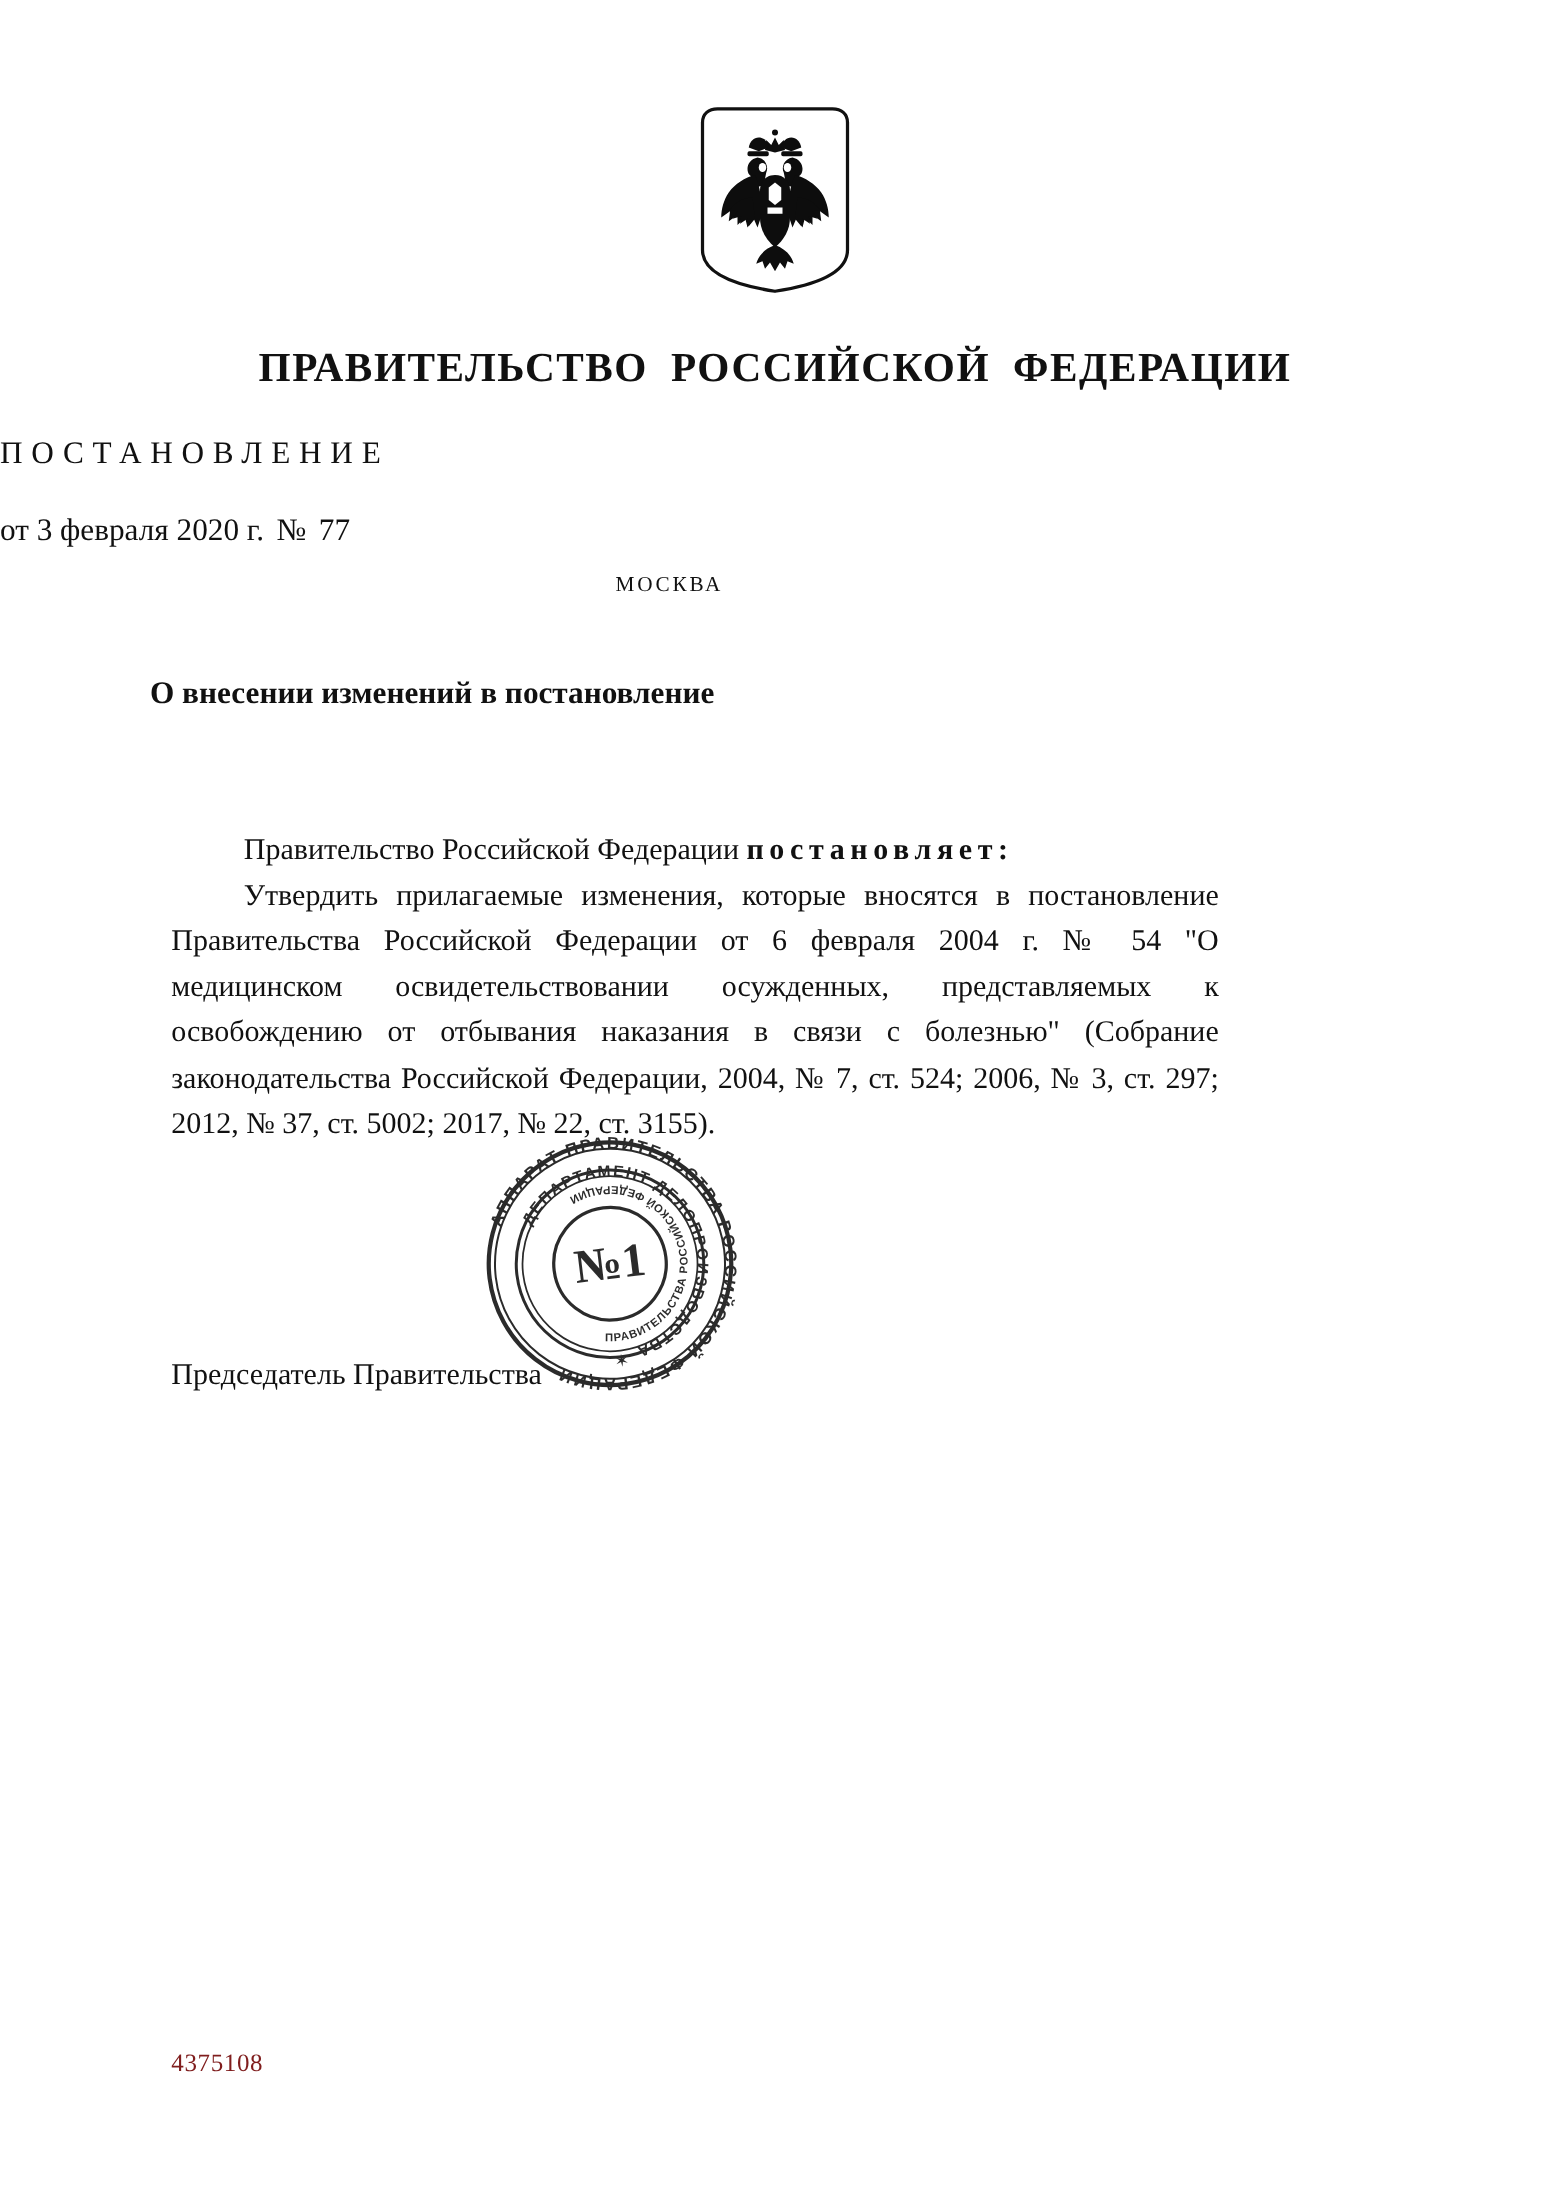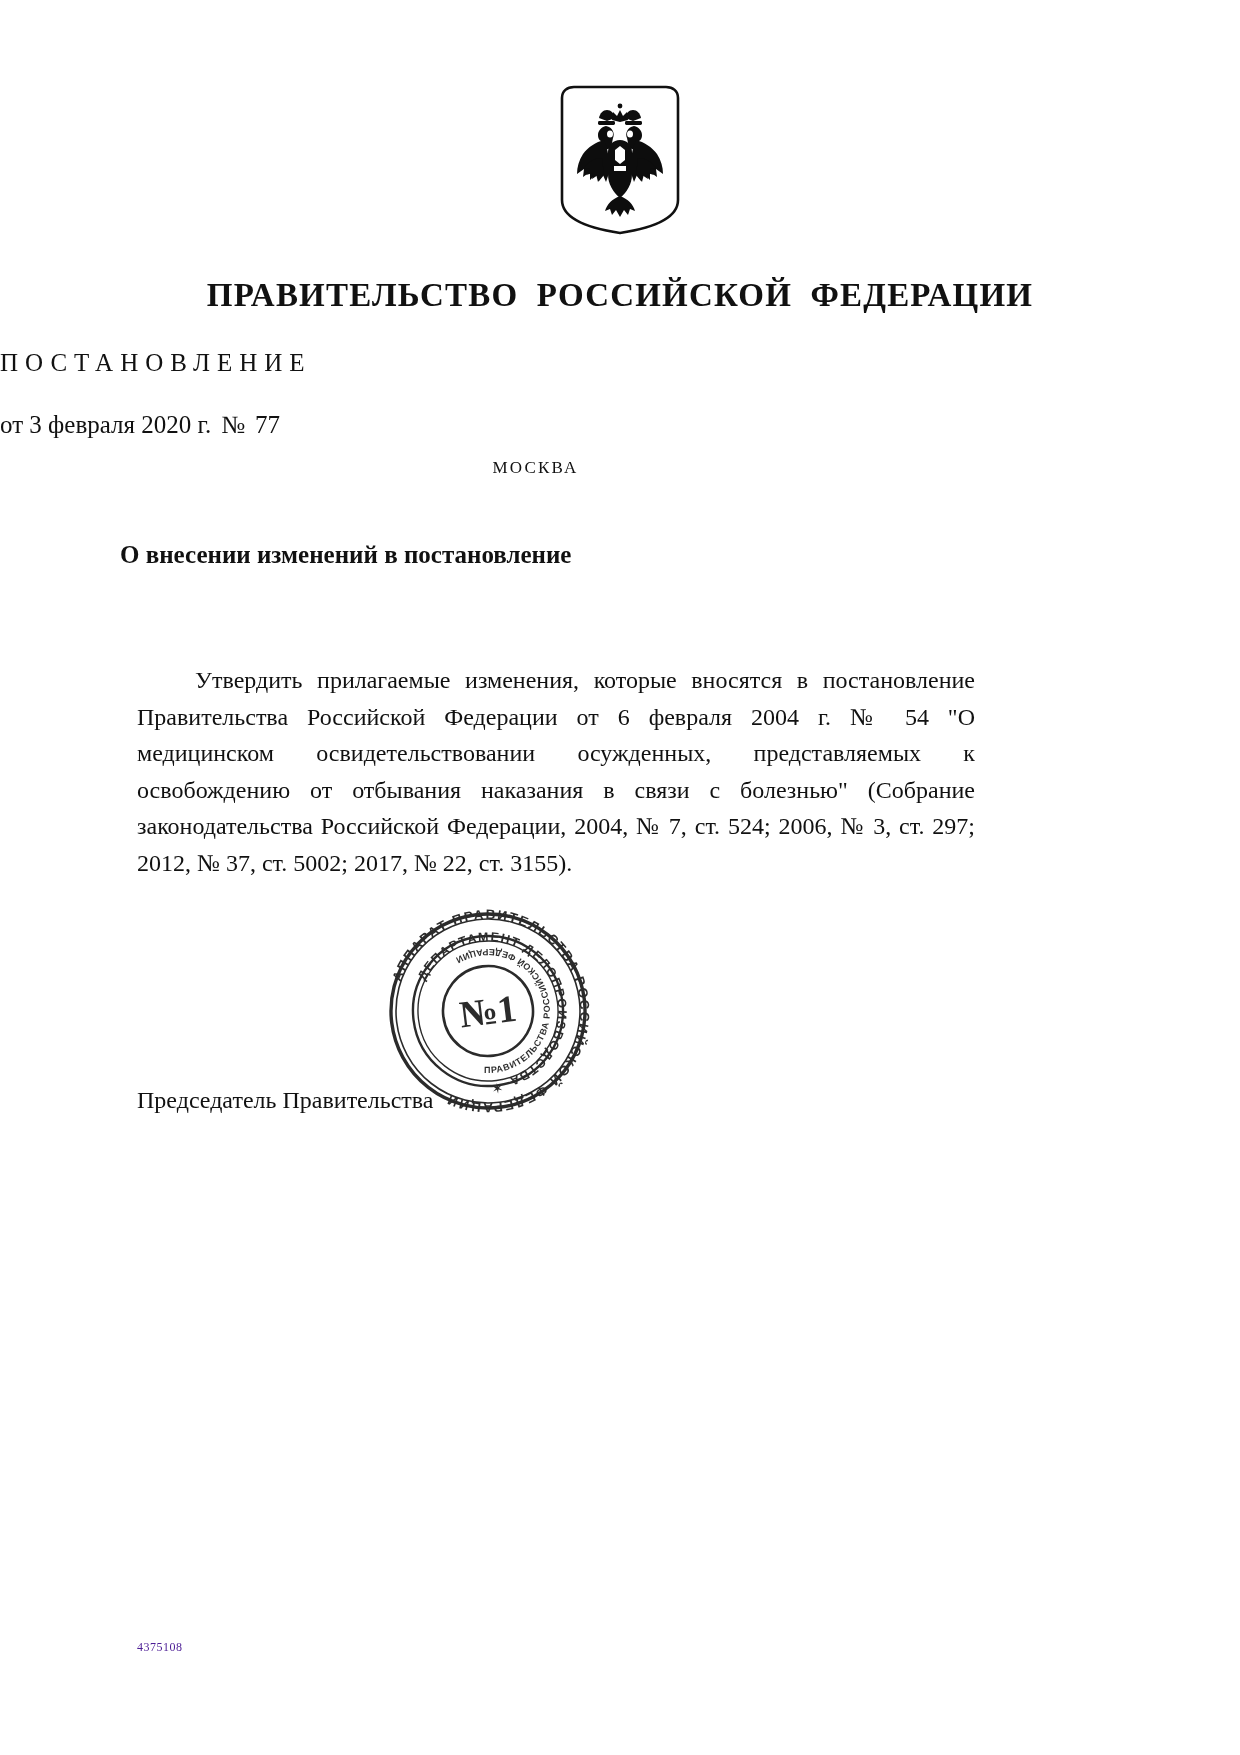--- a/index.html
+++ b/index.html
@@ -138,23 +138,23 @@
     height: 210px;
     opacity: 0.92;
     transform: rotate(-7deg);
   }
 
   
   .footer-code {
     position: absolute;
     left: 137px;
     top: 1640px;
-    font-size: 12px;
+    font-size: 20px;
     letter-spacing: 0.5px;
-    color: #4c1d95;
+    color: #7f1d1d;
   }
 </style>
 </head>
 <body>
 
 <div class="page">
 
   <div class="emblem-wrap">
     <svg class="emblem" viewBox="0 0 124 152" xmlns="http://www.w3.org/2000/svg">
       <path d="M4 14 C4 7 9 3 16 3 L108 3 C115 3 120 7 120 14 L120 116 C120 134 95 144 62 149 C29 144 4 134 4 116 Z" fill="#ffffff" stroke="#111111" stroke-width="2.6"></path>
@@ -198,20 +198,21 @@
     <span>от 3 февраля 2020 г.</span><span class="num-sep"></span><span>№</span><span class="num-sep"></span><span>77</span>
   </div>
 
   <div class="doc-city">МОСКВА</div>
 
   <div class="subject">
     <div>О внесении изменений в постановление</div>
   </div>
 
   <div class="body-block">
+    <p class="lead"><span>Правительство Российской Федерации </span><span class="spaced-bold">постановляет:</span></p>
     <p>Утвердить прилагаемые изменения, которые вносятся в постановление Правительства Российской Федерации от 6 февраля 2004 г. № 54 "О медицинском освидетельствовании осужденных, представляемых к освобождению от отбывания наказания в связи с болезнью" (Собрание законодательства Российской Федерации, 2004, № 7, ст. 524; 2006, № 3, ст. 297; 2012, № 37, ст. 5002; 2017, № 22, ст. 3155).</p>
   </div>
 
   <svg class="stamp" viewBox="0 0 210 210" xmlns="http://www.w3.org/2000/svg">
     <defs>
       <path id="ringOuter" d="M105,105 m-92,0 a92,92 0 1,1 184,0 a92,92 0 1,1 -184,0"></path>
       <path id="ringOuterB" d="M105,105 m-85,0 a85,85 0 1,0 170,0 a85,85 0 1,0 -170,0"></path>
       <path id="ringMid" d="M105,105 m-70,0 a70,70 0 1,1 140,0 a70,70 0 1,1 -140,0"></path>
       <path id="ringMidB" d="M105,105 m-62,0 a62,62 0 1,0 124,0 a62,62 0 1,0 -124,0"></path>
     </defs>

